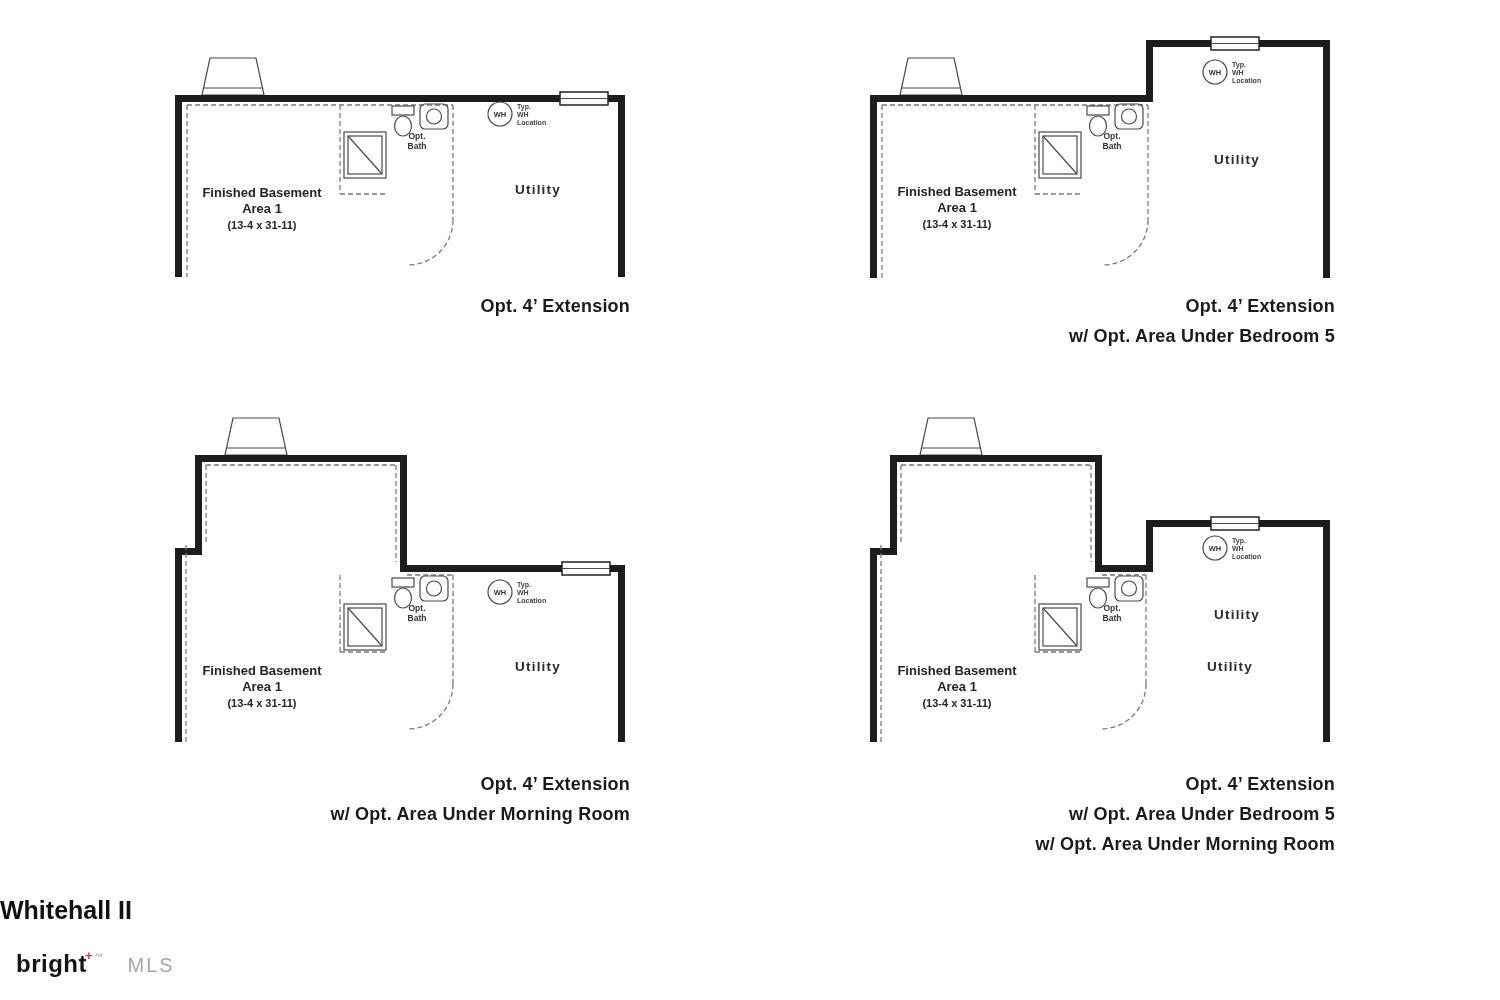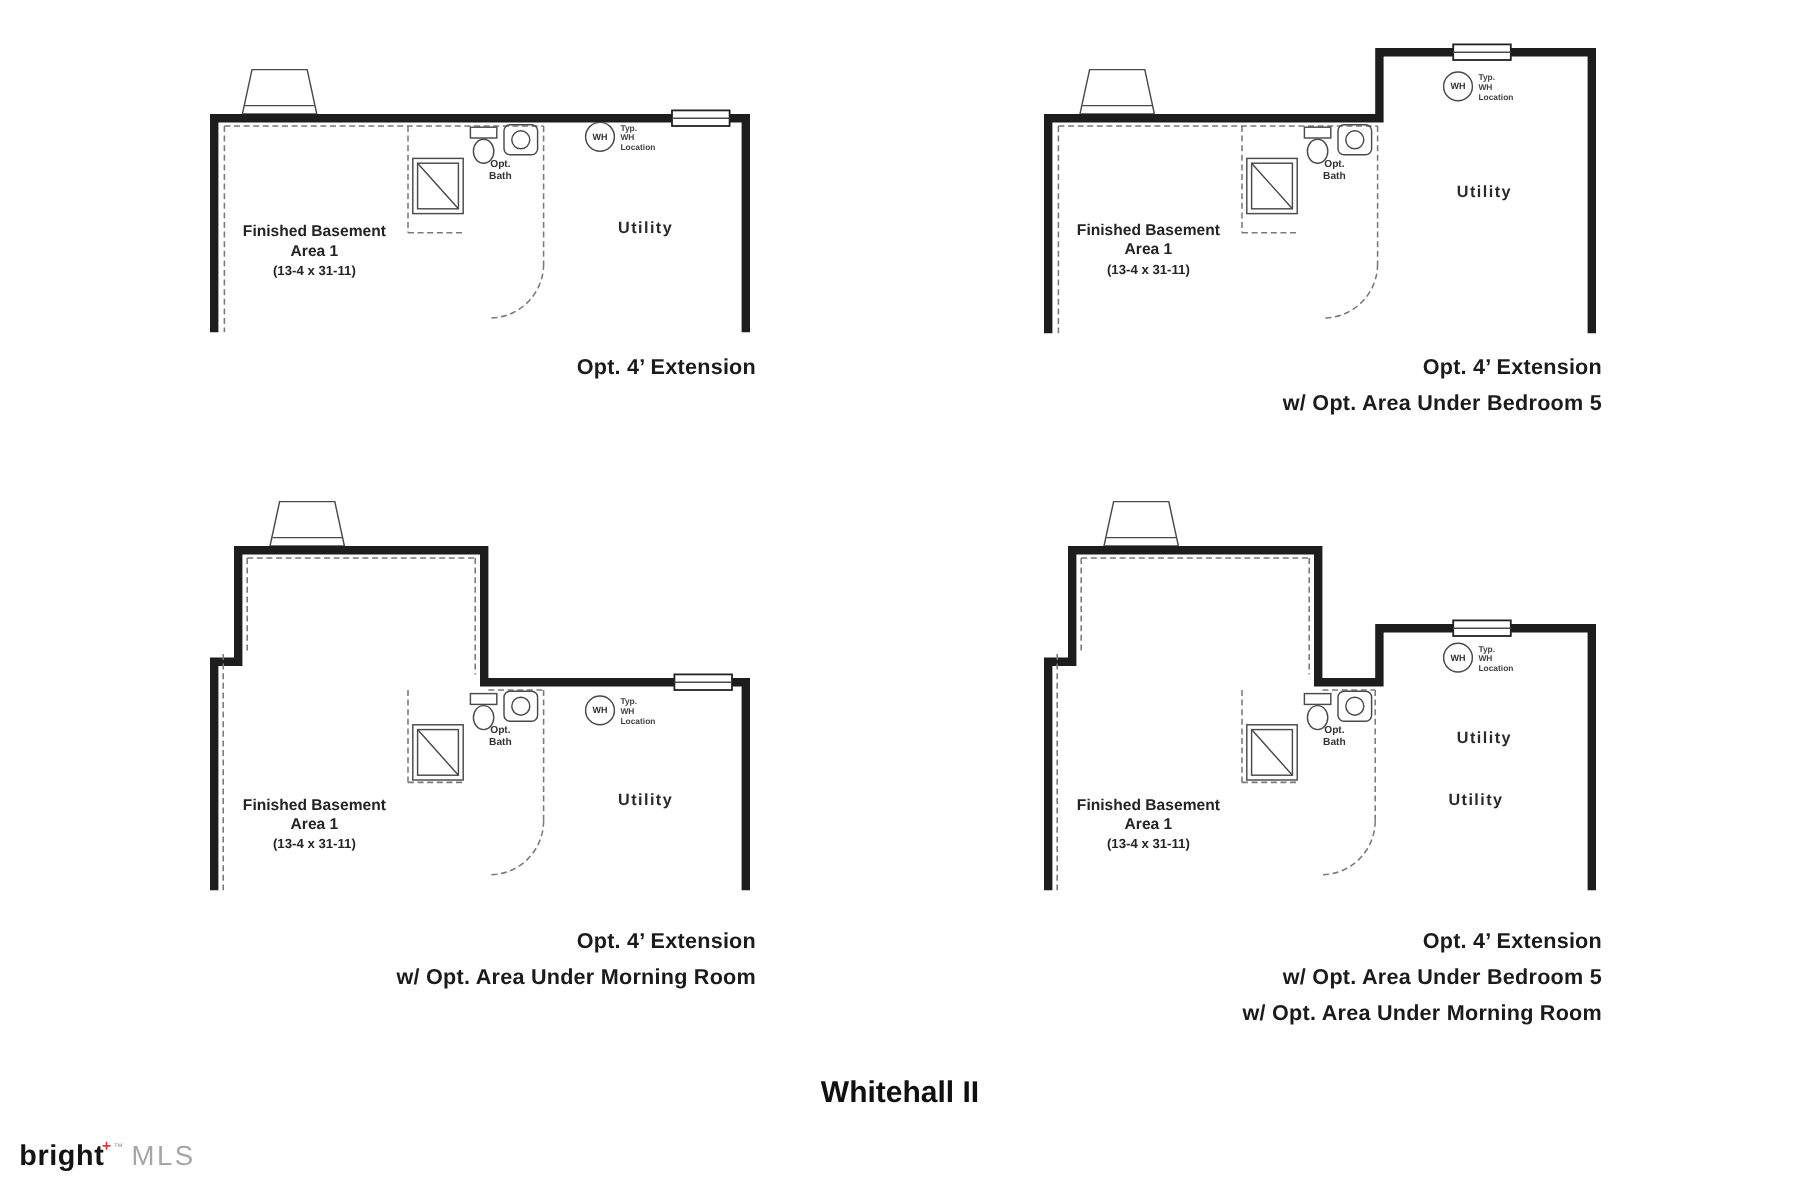--- a/index.html
+++ b/index.html
@@ -10,27 +10,27 @@
   .thin{fill:none;stroke:#4a4a4a;stroke-width:1.2}
   .dash{fill:none;stroke:#7a7a7a;stroke-width:1.3;stroke-dasharray:5 3}
   .t-room{font-family:"Liberation Sans",sans-serif;font-weight:bold;font-size:13px;fill:#242424}
   .t-dims{font-family:"Liberation Sans",sans-serif;font-weight:bold;font-size:11px;fill:#242424}
   .t-util{font-family:"Liberation Sans",sans-serif;font-weight:bold;font-size:13.5px;fill:#2a2a2a;letter-spacing:1.2px}
   .t-bath{font-family:"Liberation Sans",sans-serif;font-weight:bold;font-size:8.5px;fill:#333}
   .t-wh{font-family:"Liberation Sans",sans-serif;font-weight:bold;font-size:7.5px;fill:#333}
   .t-note{font-family:"Liberation Sans",sans-serif;font-weight:bold;font-size:7px;fill:#444}
   .caption{position:absolute;text-align:right;font-weight:bold;font-size:18px;line-height:30px;
            color:#1b1b1b;letter-spacing:.2px}
-  .title{position:absolute;left:0;width:1500px;text-align:center;font-weight:bold;
+  .title{position:absolute;left:0;width:1500px;font-weight:bold;
          font-size:25px;line-height:40px;color:#101010}
   .logo{position:absolute;left:16px;top:950px;white-space:nowrap}
   .logo .brand{font-weight:bold;font-size:24px;color:#141414;letter-spacing:.5px}
   .logo .mark{color:#e03a3e;font-size:13px;font-weight:bold;position:relative;top:-12px;left:-2px}
   .logo .tm{color:#9a9a9a;font-size:8px;position:relative;top:-13px}
-  .logo .suffix{color:#a6a6a6;font-size:23px;letter-spacing:2px;margin-left:7px;font-weight:500}
+  .logo .suffix{color:#a6a6a6;font-size:20px;letter-spacing:2px;margin-left:25px;font-weight:500}
 </style>
 </head>
 <body>
 
 <svg class="plan" style="left:170px;top:42px" width="460" height="235" viewBox="0 0 460 235">
   <g class="thin">
     <polygon points="40,16 86,16 94,53 32,53" fill="#fff"></polygon>
     <line x1="34" y1="46" x2="92" y2="46"></line>
   </g>
   <path class="wall" d="M 8.5 235 V 56.5 H 451.5 V 235"></path>

